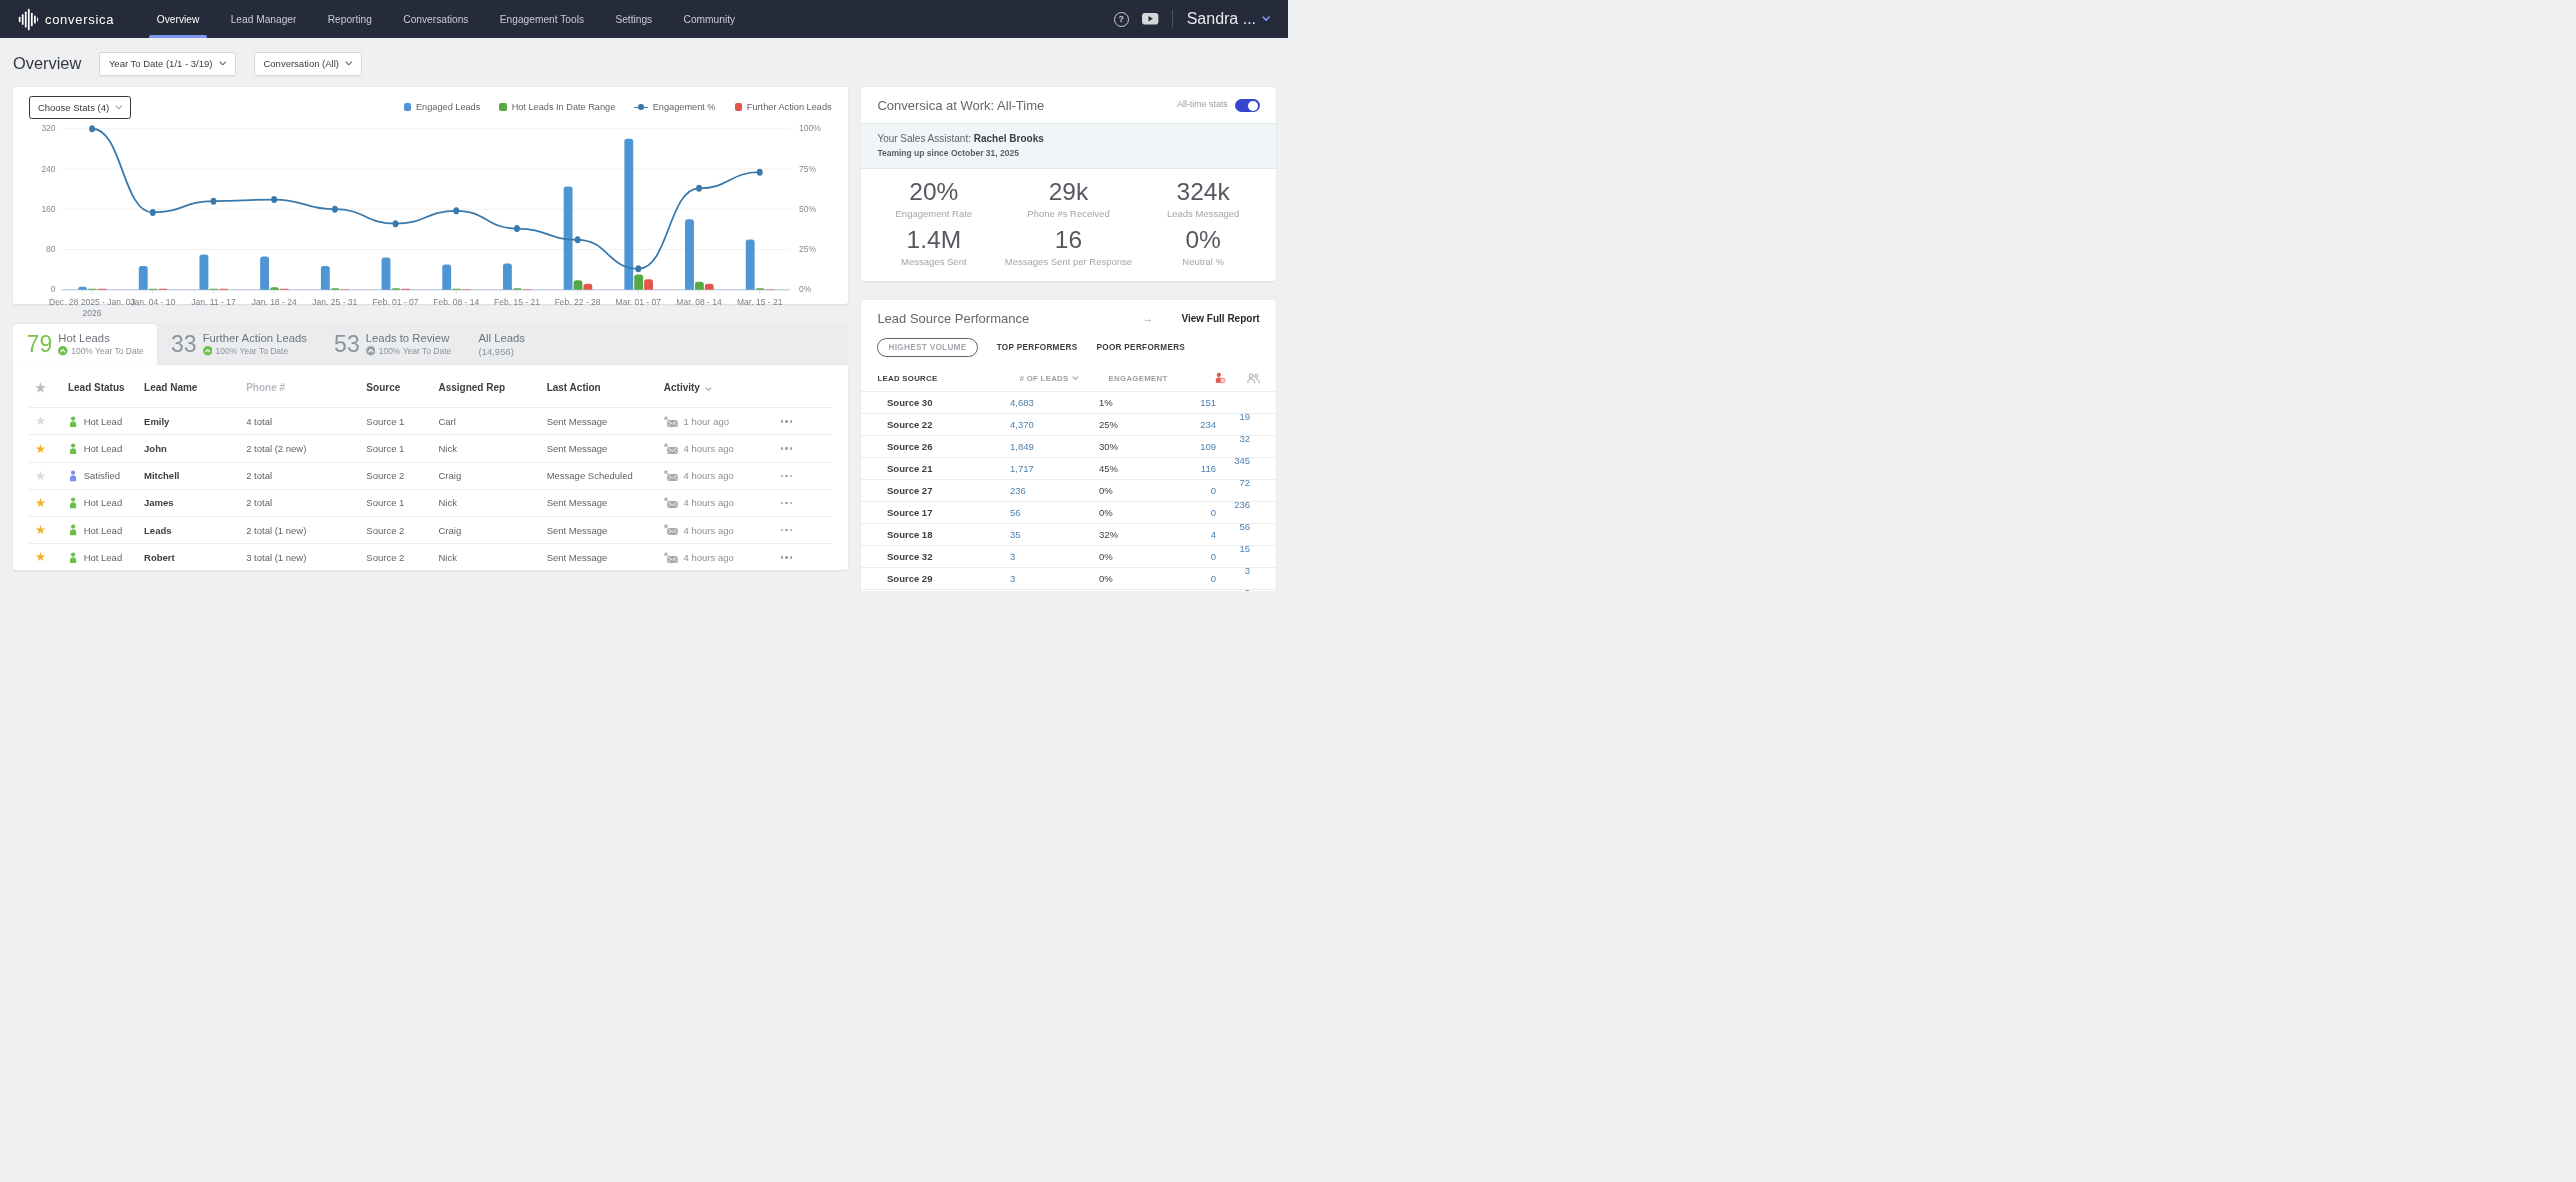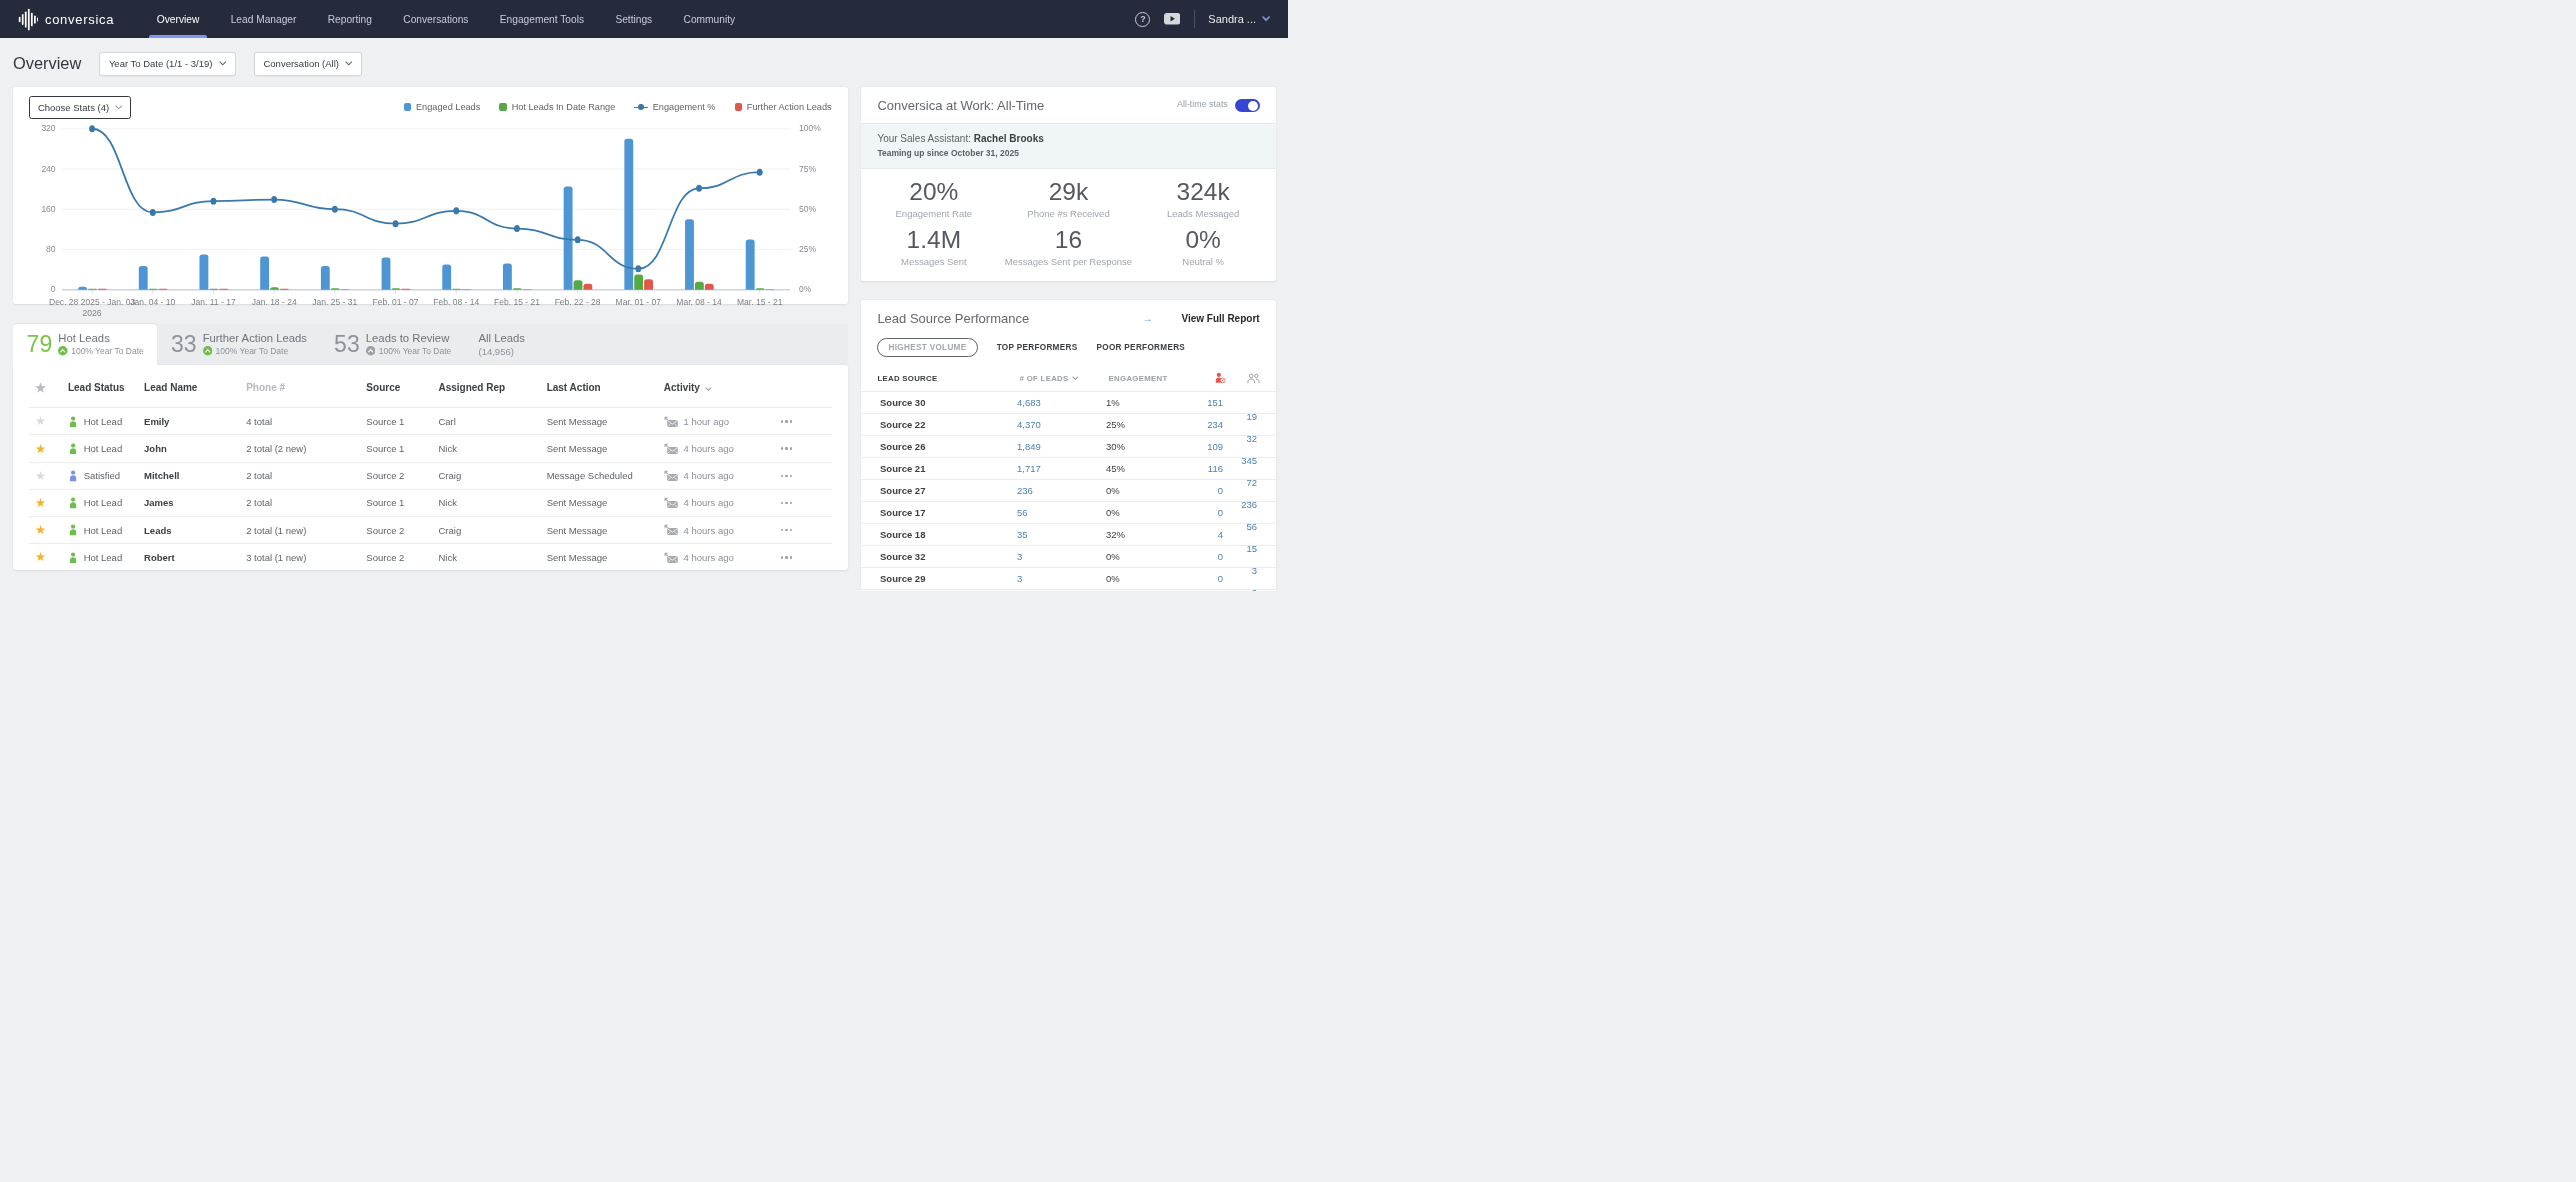--- a/index.html
+++ b/index.html
@@ -13,21 +13,21 @@
   .nav-items { display:flex; height:38px; margin-left:27px; }
   .nav-item { position:relative; display:flex; align-items:center; padding:0 15.7px; color:#c7ccd6;
     font-size:10.2px; cursor:pointer; white-space:nowrap; }
   .nav-item.active { color:#fff; }
   .nav-item.active::after { content:""; position:absolute; left:8.2px; right:8.2px; bottom:0;
     height:3.4px; background:#7e97f3; border-radius:2px 2px 0 0; }
   .nav-right { margin-left:auto; display:flex; align-items:center; gap:13.6px; }
   .help-icon { width:15px; height:15px; border:1.4px solid #c9cdd4; border-radius:50%; color:#c9cdd4;
     font-size:8.9px; font-weight:bold; display:flex; align-items:center; justify-content:center; cursor:pointer; }
   .nav-divider { width:0.7px; height:17.7px; background:#4a5062; }
-  .user-menu { display:flex; align-items:center; gap:6.1px; color:#e8eaed; font-size:11px; cursor:pointer; }
+  .user-menu { display:flex; align-items:center; gap:6.1px; color:#e8eaed; font-size:16px; cursor:pointer; }
 
   
   .page-head { display:flex; align-items:center; gap:17.7px; padding:13.6px 0 11px 13px; }
   .page-title { font-size:16.4px; font-weight:500; color:#33373d; }
   .pill { background:#fff; border:0.7px solid #d3d7db; border-radius:2.7px; padding:5.5px 8.9px;
     font-size:9.5px; color:#3c4043; display:flex; align-items:center; gap:6.1px; cursor:pointer;
     box-shadow:0 0.7px 0.7px rgba(0,0,0,.04); white-space:nowrap; }
   .chev { color:#5f6368; display:inline-flex; }
 
   
@@ -95,21 +95,21 @@
   .lsp-card { margin-top:19px; height:383px; overflow:hidden; }
   .lsp-head { display:flex; align-items:center; padding:11.6px 16.4px 8.9px; }
   .view-report { margin-left:auto; display:flex; align-items:center; gap:4.8px; cursor:pointer; }
   .view-report .arrow { color:#6fa8dc; font-size:10.2px; }
   .view-report .vr-text { font-size:10px; font-weight:700; color:#26282b;margin-left:24px; }
   .lsp-tabs { display:flex; align-items:center; gap:19px; padding:2.7px 16.4px 11px; }
   .lsp-tab { font-size:8.2px; font-weight:700; letter-spacing:0.3px; color:#3c4043; cursor:pointer; white-space:nowrap; }
   .lsp-tab.pill-tab { border:1px solid #5f6368; border-radius:10.2px; padding:4.1px 10.2px; color:#a3a8ae; }
   .src-header { display:flex; align-items:center; padding:4.1px 16.4px 6.8px; color:#9aa0a6;
     font-size:7.8px; font-weight:700; letter-spacing:0.3px; }
-  .src-row { display:flex; align-items:center; padding:0 19px; height:22px; border-top:0.7px solid #ececee;
+  .src-row { display:flex; align-items:center; padding:0 26px; height:22px; border-top:0.7px solid #ececee;
     font-size:9.5px; }
   .c-name { flex:1; color:#3c4043; font-weight:600; }
   .c-leads { width:89px; color:#4d80b0; }
   .c-eng { width:82px; color:#3c4043; }
   .c-hot { width:35px; text-align:right; color:#4d80b0; }
   .c-risk { width:34px; text-align:right; color:#4d80b0;margin-top:28px; }
   .hd-leads { width:89px; display:flex; align-items:center; gap:3.4px; }
   .hd-eng { width:82px; }
   .hd-hot { width:35px; display:flex; justify-content:flex-end; }
   .hd-risk { width:34px; display:flex; justify-content:flex-end; }

